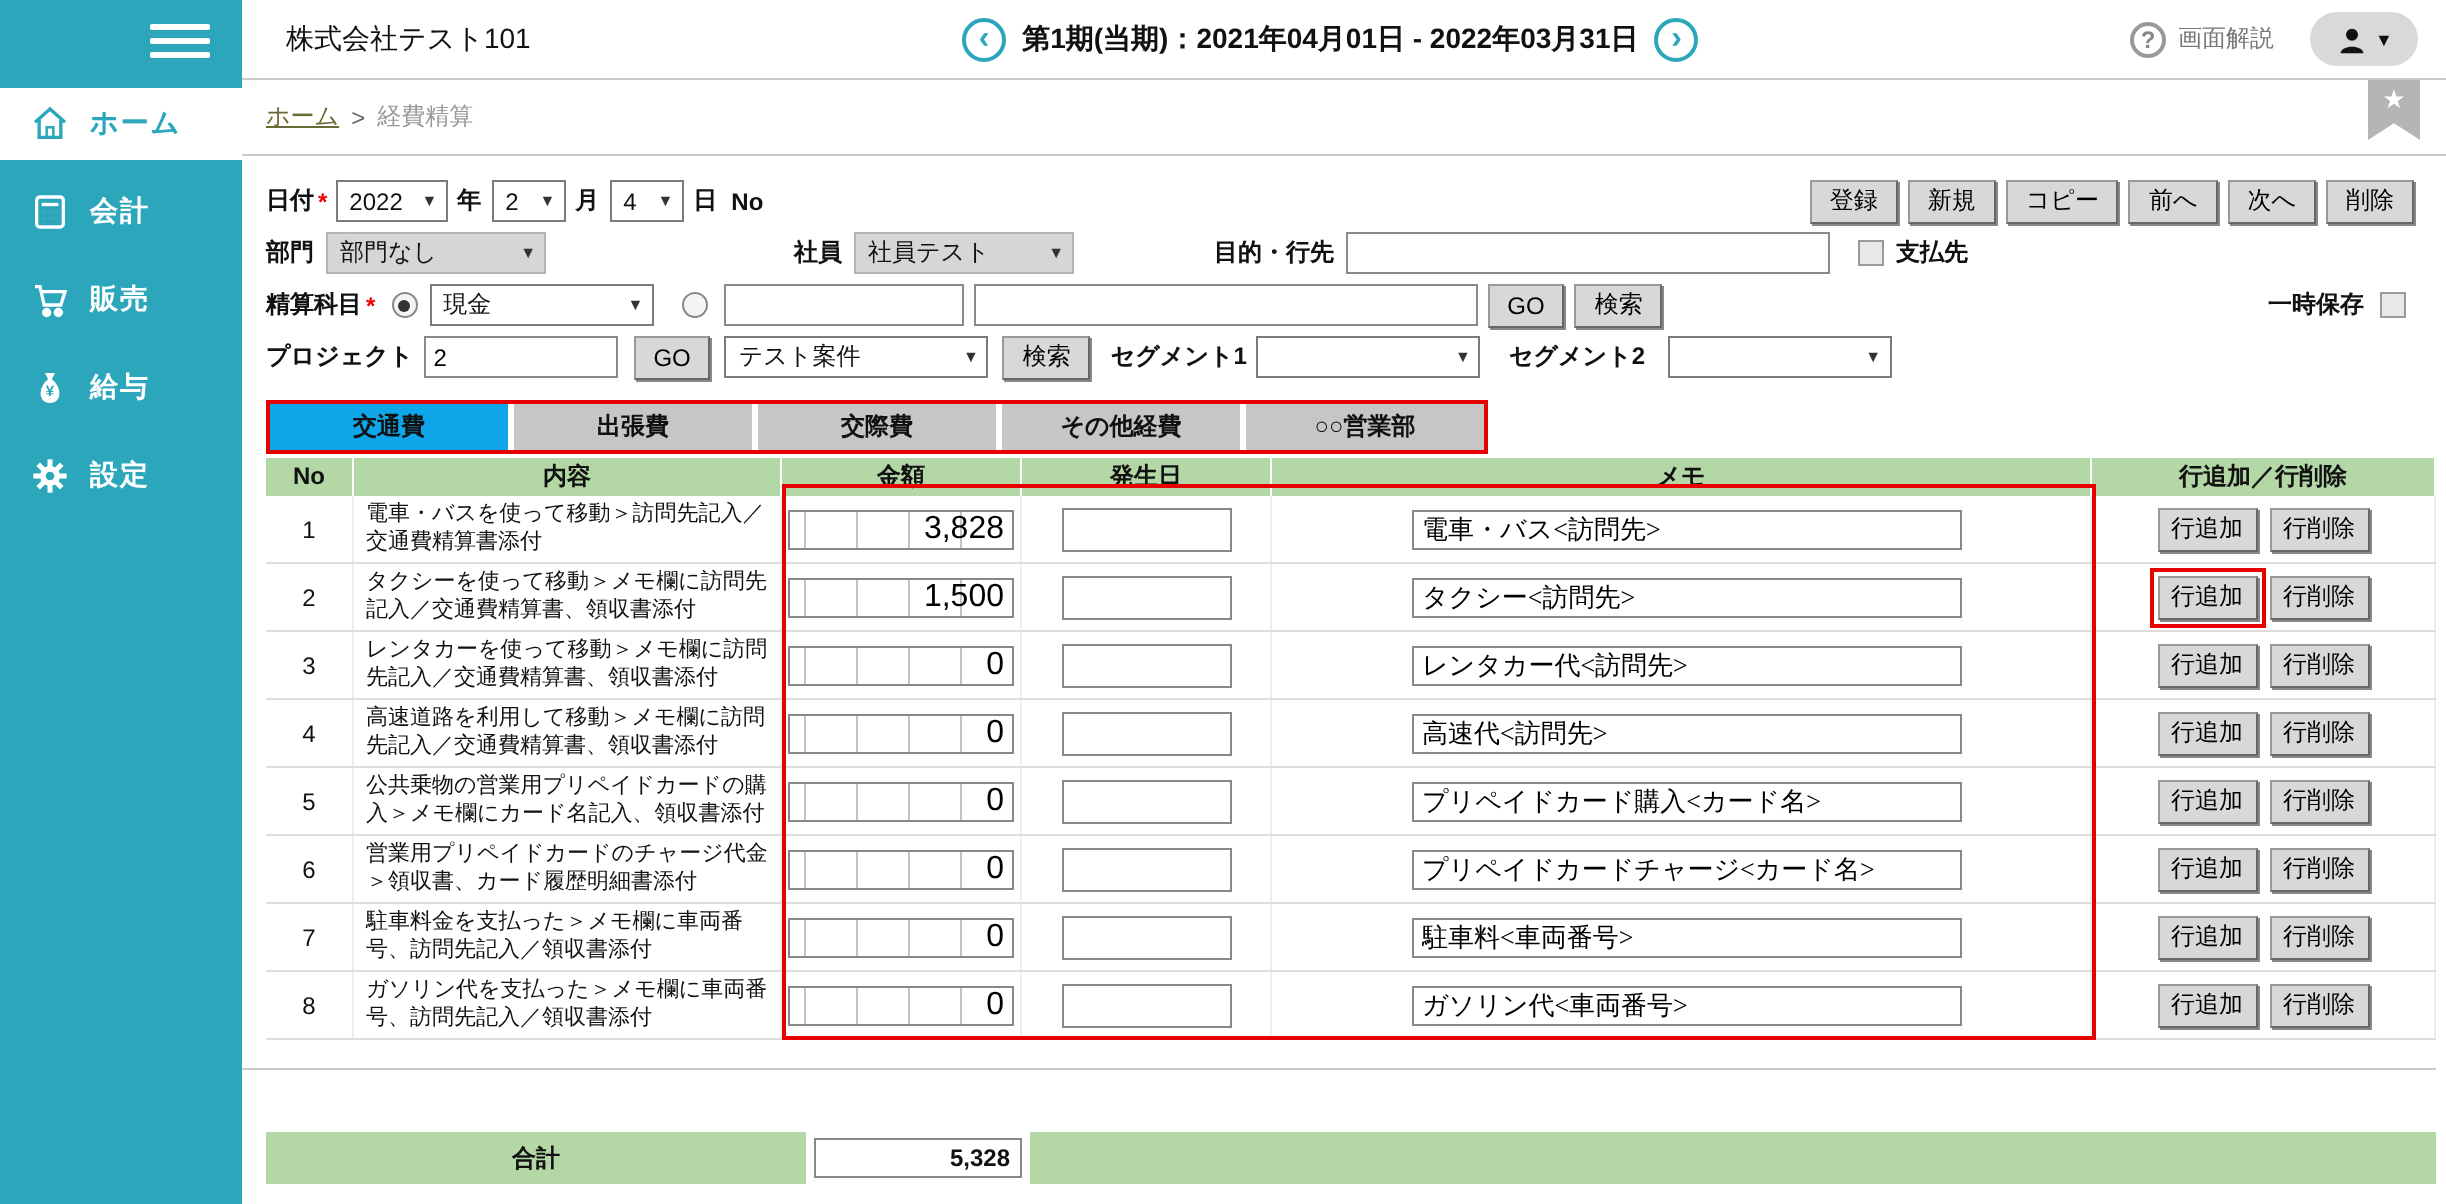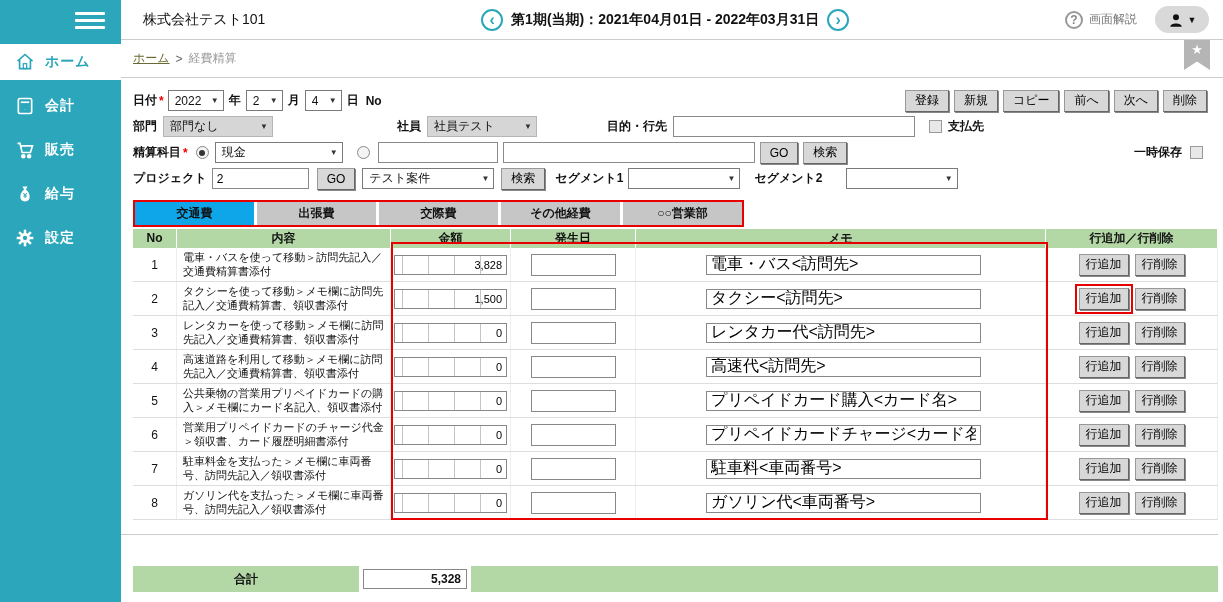--- a/index.html
+++ b/index.html
@@ -72,32 +72,32 @@
   .c-content { width:214px; flex:0 0 214px; }
   .c-amount { width:120px; flex:0 0 120px; display:flex; align-items:center; justify-content:center; }
   .c-date { width:125px; flex:0 0 125px; display:flex; align-items:center; justify-content:center; }
   .c-memo { width:410px; flex:0 0 410px; display:flex; align-items:center; padding-left:70px; }
   .c-actions { width:172px; flex:0 0 172px; display:flex; align-items:center; justify-content:center; gap:6px; }
   .thead .c-amount,.thead .c-date,.thead .c-memo,.thead .c-actions { display:block; padding-left:0; }
   .trow { display:flex; height:34px; border-bottom:1px solid #ddd; align-items:center; background:#fff; }
   .trow > div { border-right:1px solid #eee; height:100%; }
   .trow .c-no { display:flex; align-items:center; justify-content:center; font-size:12px; }
   .trow .c-content { display:flex; align-items:center; font-size:11px; line-height:1.25; padding:0 3px 0 6px; }
-  .amount-input { width:113px; height:20px; border:1px solid #888; text-align:right; padding:0 4px; font-size:11px; font-family:inherit;
+  .amount-input { width:113px; height:20px; border:1px solid #888; text-align:right; padding:0 4px; font-size:16px; font-family:inherit;
     background-image:repeating-linear-gradient(to left,transparent 0,transparent 25px,#c4c4c4 25px,#c4c4c4 26px); background-color:#fff; }
   .date-input { width:85px; height:22px; border:1px solid #888; font-size:11px; font-family:inherit; background:#fff; }
-  .memo-input { width:275px; height:20px; border:1px solid #888; padding:0 4px; font-size:16px; font-family:Liberation Sans, sans-serif; background:#fff; }
+  .memo-input { width:275px; height:20px; border:1px solid #888; padding:0 4px; font-size:13px; font-family:Liberation Serif, serif; background:#fff; }
   .rbtn { height:22px; padding:0 6px; }
   .hl-red { outline:2px solid #e60000; outline-offset:2px; }
 
   .red-overlay { position:absolute; left:258px; top:13px; width:657px; height:278px; border:2px solid #e60000; pointer-events:none; }
 
   .divider { height:1px; background:#ccc; margin:14px 5px 0 0; }
   .total-bar { display:flex; height:26px; margin:31px 5px 0 12px; }
-  .tot-label-seg { width:226px; background:#b3d8a6; text-align:center; line-height:26px; font-weight:bold; }
+  .tot-label-seg { width:270px; background:#b3d8a6; text-align:center; line-height:26px; font-weight:bold; }
   .tot-box-seg { width:112px; background:#fff; display:flex; align-items:center; justify-content:center;font-weight:bold; }
   .tot-box { width:104px; height:20px; border:1px solid #888; background:#fff; text-align:right; padding:2px 5px 0 0; font-size:12px; }
   .tot-rest { flex:1; background:#b3d8a6; }
 </style>
 </head>
 <body>
 
 <div class="app">
 
   <div class="sidebar">
@@ -246,21 +246,21 @@
         <span class="lbl" style="margin-left:70px;margin-right:6px">目的・行先</span>
         <input class="txt" style="width: 242px;" value="">
         <span class="checkbox" style="margin-left:14px"></span>
         <span class="lbl" style="margin-left:6px">支払先</span>
       </div>
 
       <div class="frow">
         <span class="lbl">精算科目</span>
         <span class="req">*</span>
         <span class="radio on" style="margin:0 6px 0 4px"></span>
-        <div class="selectbox" style="width:128px">
+        <div class="selectbox" style="width:112px">
             <span>現金</span>
             <span class="caret">▼</span>
           </div>
         <span class="radio" style="margin:0 8px 0 14px"></span>
         <input class="txt" style="width: 120px;">
         <input class="txt" style="width: 252px; margin-left: 5px;">
         <button class="btn" style="margin-left:5px">GO</button>
         <button class="btn" style="margin-left:5px">検索</button>
         <span class="lbl" style="margin-left:auto">一時保存</span>
         <span class="checkbox" style="margin:0 4px 0 8px"></span>
@@ -273,21 +273,21 @@
         <div class="selectbox" style="width:132px;margin-left:7px">
             <span>テスト案件</span>
             <span class="caret">▼</span>
           </div>
         <button class="btn" style="margin-left:7px">検索</button>
         <span class="lbl" style="margin-left:10px;margin-right:5px">セグメント1</span>
         <div class="selectbox" style="width:112px">
             <span></span>
             <span class="caret">▼</span>
           </div>
-        <span class="lbl" style="margin-left:14px;margin-right:23px">セグメント2</span>
+        <span class="lbl" style="margin-left:14px;margin-right:11px">セグメント2</span>
         <div class="selectbox" style="width:112px">
             <span></span>
             <span class="caret">▼</span>
           </div>
       </div>
     </div>
 
     <div>
       <div class="tabs-outer">
         <div class="tab sel">交通費</div>

